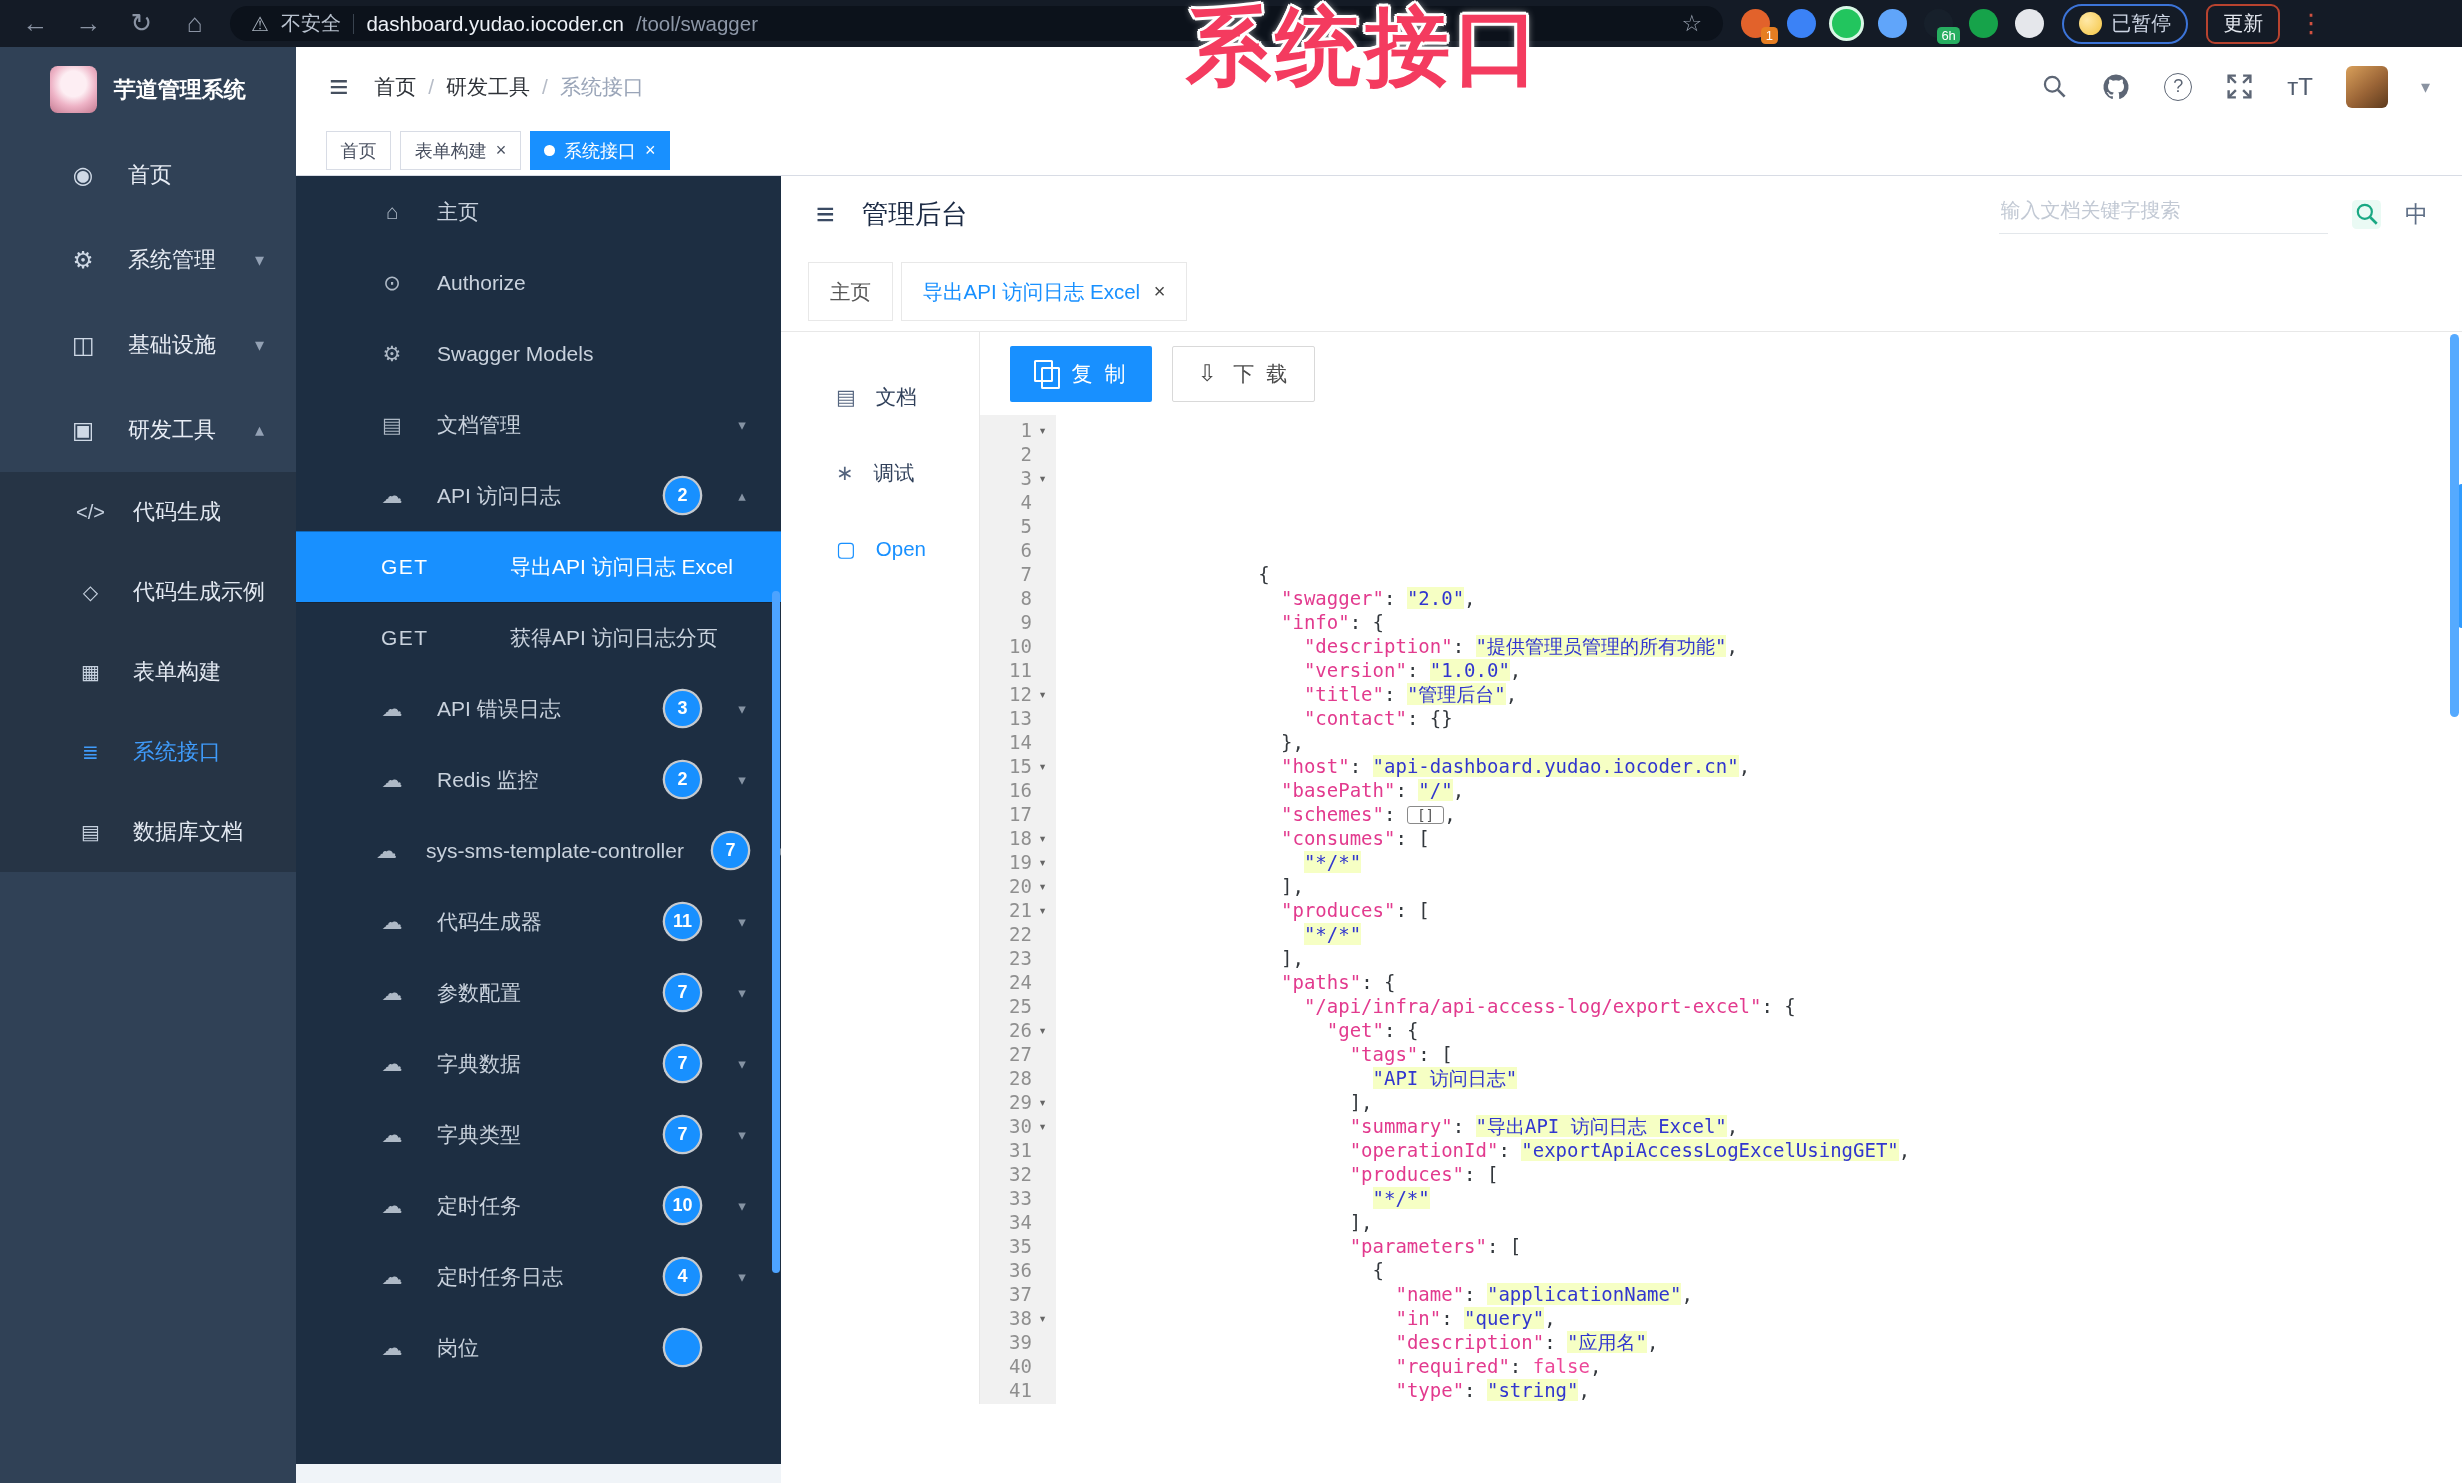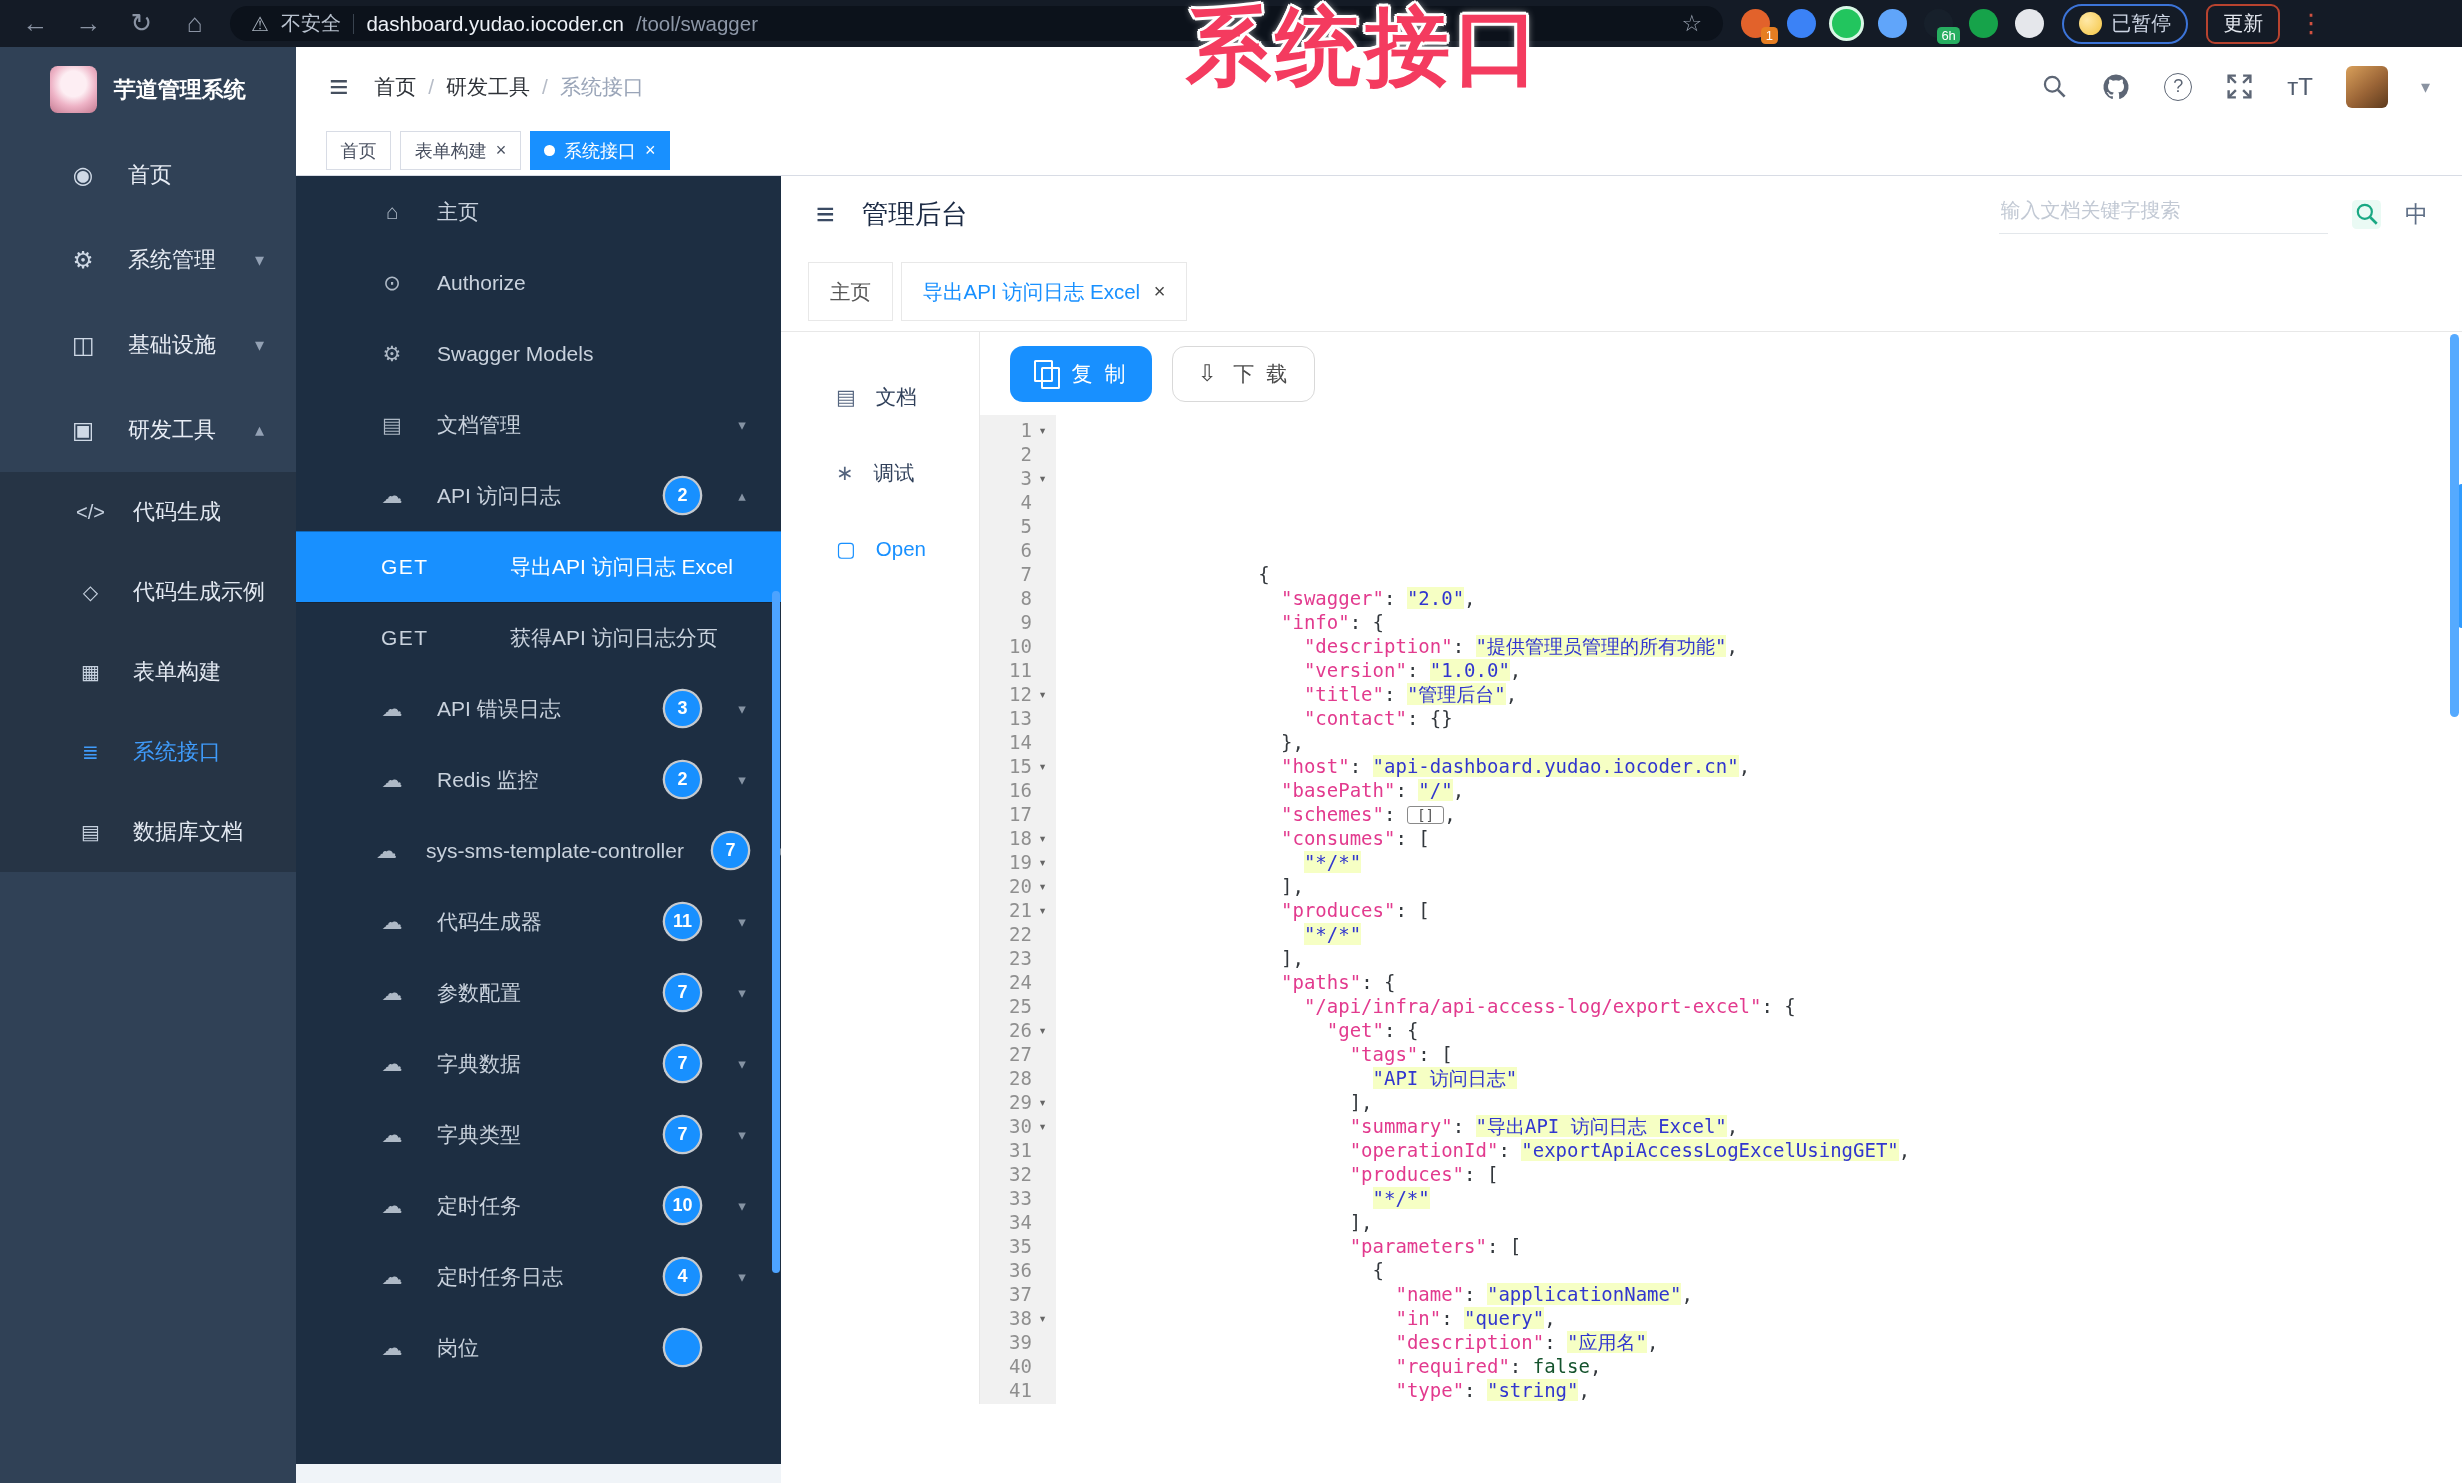--- a/index.html
+++ b/index.html
@@ -109,41 +109,41 @@
 
   #doc-body{position:absolute;left:781px;top:332px;width:1682px;height:1072px;display:flex;overflow:hidden;}
   #mini-nav{flex:0 0 199px;width:199px;border-right:1.5px solid #e8e8e8;padding-top:27px;box-sizing:border-box;position:relative;}
   .mni{height:76px;display:flex;align-items:center;gap:20px;padding-left:55px;font-size:20.5px;color:#31415b;}
   .mni .mi{font-size:21px;color:#55657f;}
   .mni.active,.mni.active .mi{color:#1890ff;}
   #mini-thumb{position:absolute;right:-3px;top:152px;width:7.6px;height:144px;background:#2f9bff;border-radius:3.8px;}
 
   #editor-col{flex:1;display:flex;flex-direction:column;position:relative;}
   #btns{height:83px;display:flex;align-items:center;gap:20px;padding-left:30px;}
-  .btn{height:56px;border-radius:13px;display:flex;align-items:center;gap:13.6px;padding:0 24px;
+  .btn{height:56px;border-radius:2px;display:flex;align-items:center;gap:13.6px;padding:0 24px;
     font-size:21px;box-sizing:border-box;}
   #btn-copy{background:#1890ff;color:#fff;letter-spacing:3px;}
   #btn-dl{border:1.5px solid #d9d9d9;background:#fff;color:#4a4a4a;letter-spacing:3px;}
   .ic-copy{position:relative;width:24px;height:27px;display:inline-block;}
   .ic-copy::before{content:"";position:absolute;left:0;top:0;width:15px;height:18px;border:2.3px solid currentColor;border-radius:1.5px;}
   .ic-copy::after{content:"";position:absolute;left:6.8px;top:6.8px;width:15px;height:18px;border:2.3px solid currentColor;border-radius:1.5px;}
   .ic-dl{font-size:23px;line-height:1;}
 
   #editor{flex:1;display:flex;overflow:hidden;font-family:"DejaVu Sans Mono","Liberation Mono",monospace;
     font-size:19px;line-height:24px;}
   #gutter{flex:0 0 76px;width:76px;background:#f1f1f1;color:#8f8f8f;padding-top:3px;box-sizing:border-box;}
   .gl{height:24px;display:flex;justify-content:flex-end;align-items:center;padding-right:4.5px;gap:1.5px;}
   .gl .fold{width:18px;color:#666;font-size:13.6px;text-align:center;}
   #code{flex:1;padding:3px 0 0 42px;white-space:pre;color:#33383d;overflow:hidden;}
   .cl{height:24px;}
   .segs{display:inline;}
   #code .p{color:#33383d;}
   #code .k{color:#e23a8e;}
   #code .s{color:#3136cf;background:#f6ffc4;}
-  #code .b{color:#14532d;}
+  #code .b{color:#ec4899;}
   #code .x{display:inline-block;border:1.5px solid #8a8a8a;border-radius:3px;padding:0 9px;font-size:14.4px;
     line-height:16.7px;color:#555;background:#fff;vertical-align:1.5px;}
 
   #doc-footer{position:absolute;left:781px;top:1404px;width:1682px;height:50px;background:#e9f4fd;
     display:flex;align-items:center;justify-content:center;color:#96a4b4;font-size:20.5px;}
   #main-thumb{position:absolute;right:3px;top:334px;width:9px;height:383px;background:#55aaff;border-radius:4.5px;}
 
   #overlay-title{position:absolute;left:1186px;top:1.5px;font-size:85px;line-height:1.05;font-weight:800;
     color:#f43b5f;letter-spacing:4.5px;z-index:50;
     text-shadow:0 0 9px #fff,-3px 0 #fff,3px 0 #fff,0 -3px #fff,0 3px #fff,-2.3px -2.3px #fff,2.3px 2.3px #fff,-2.3px 2.3px #fff,2.3px -2.3px #fff;}

